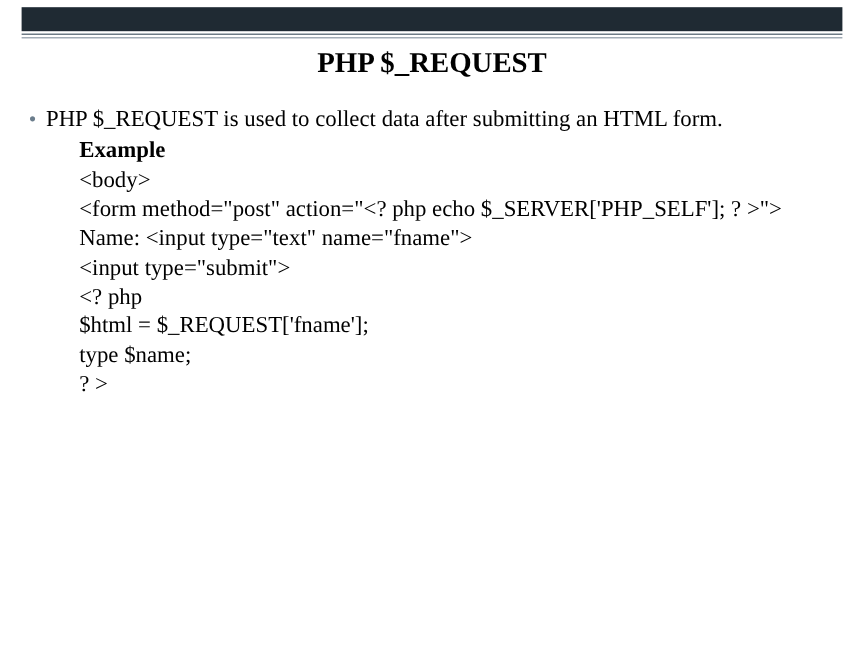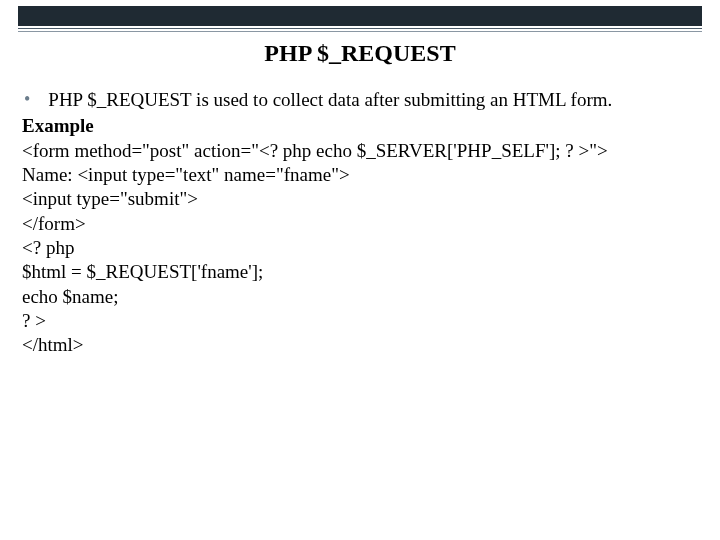--- a/index.html
+++ b/index.html
@@ -75,24 +75,24 @@
   }
   .bullet-dot {
     color: #6b7d8c;
     font-size: 18px;
     line-height: 1.3;
     margin-right: 8px;
     margin-left: 2px;
   }
   .bullet-text {
     flex: 1;
-    margin-left: 10px;
   }
   .line {
     display: block;
+    margin-left: 44px;
   }
   .bold {
     font-weight: bold;
   }
 </style>
 </head>
 <body>
 
 <div class="slide">
 
@@ -106,24 +106,23 @@
 
   <div class="content">
 
     <div class="bullet-row">
       <span class="bullet-dot">•</span>
       <span class="bullet-text">PHP $_REQUEST is used to collect data after submitting an HTML form.</span>
     </div>
 
     <span class="line bold">Example</span>
 
+    <span class="line">&lt;body&gt;</span>
     <span class="line">&lt;form method="post" action="&lt;? php echo $_SERVER['PHP_SELF']; ? &gt;"&gt;</span>
     <span class="line">Name: &lt;input type="text" name="fname"&gt;</span>
     <span class="line">&lt;input type="submit"&gt;</span>
-    <span class="line">&lt;/form&gt;</span>
     <span class="line">&lt;? php</span>
     <span class="line">$html = $_REQUEST['fname'];</span>
-    <span class="line">echo $name;</span>
+    <span class="line">type $name;</span>
     <span class="line">? &gt;</span>
-    <span class="line">&lt;/html&gt;</span>
 
   </div>
 </div>
 
 </body></html>

